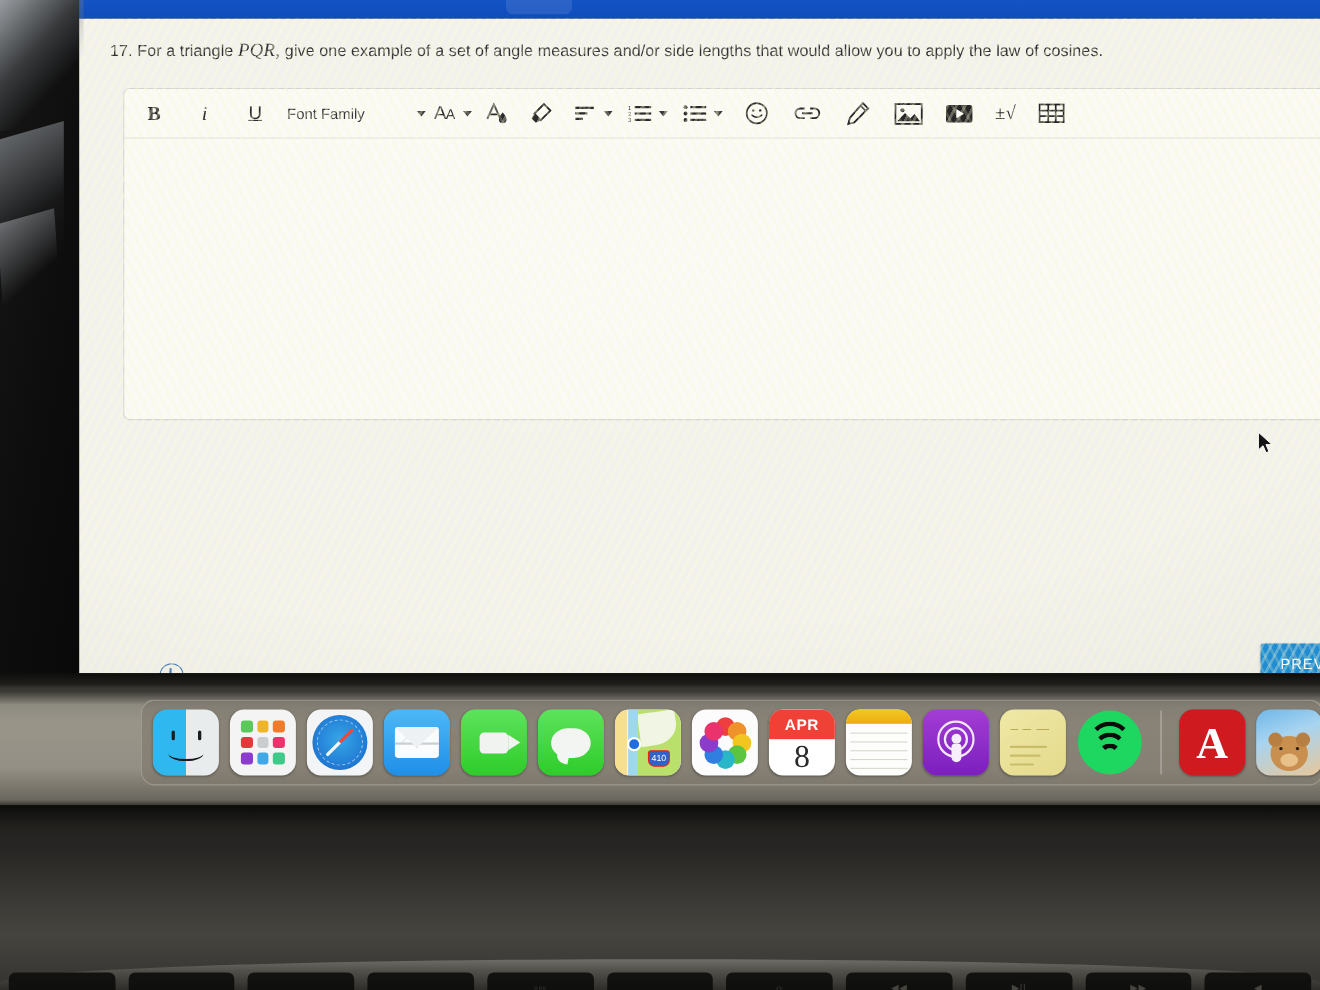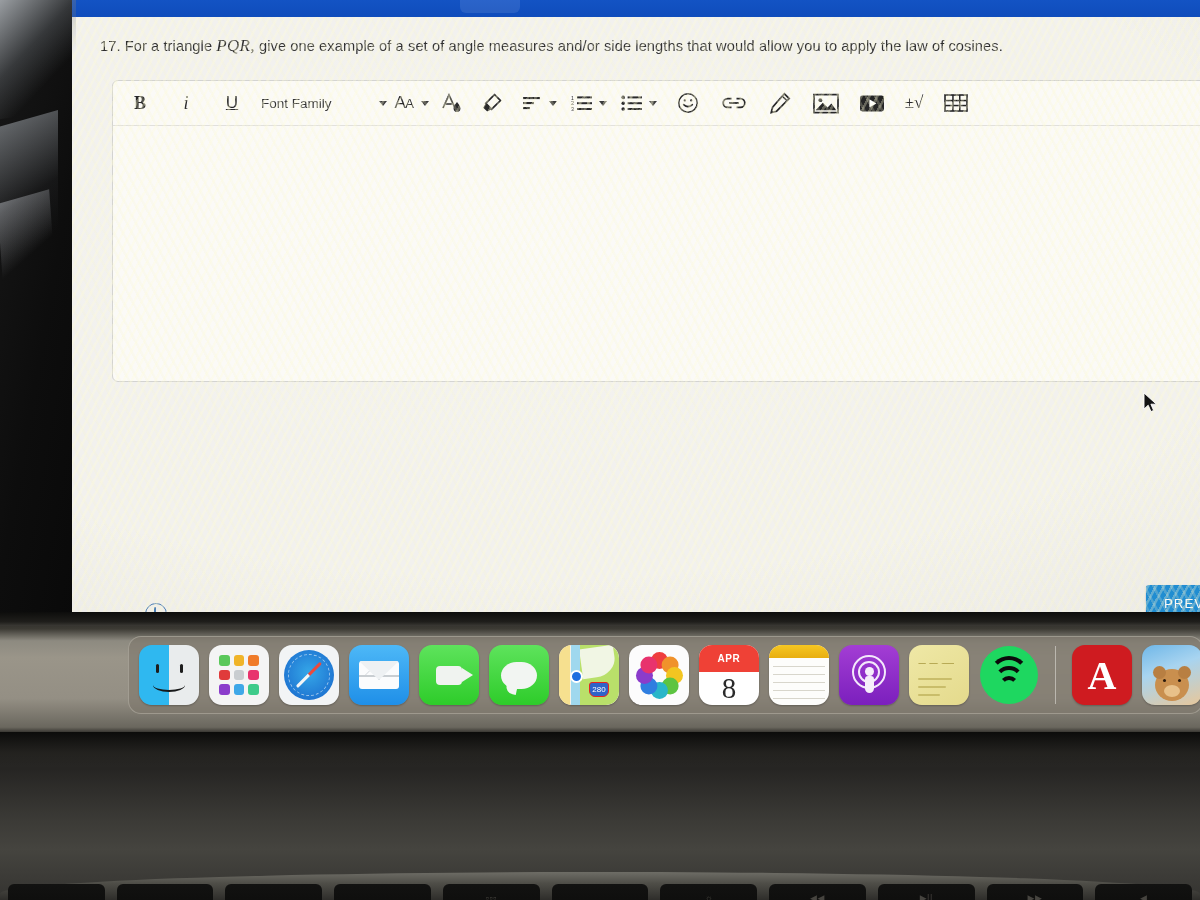--- a/index.html
+++ b/index.html
@@ -218,21 +218,21 @@
   .ic-maps .grn2 { position:absolute; right:4px; top:2px; width:34px; height:30px; background:#f1f6e4; border-radius: 0 0 60% 0; transform: rotate(-8deg);}
   .ic-maps .ybnd { position:absolute; left:0; top:0; width:11px; height:60px; background:#f6e08f;}
   .ic-maps .road { position:absolute; left:12px; top:0; width:9px; height:60px; background:#9fd8ee;}
   .ic-maps .pin { position:absolute; left:11px; top:25px; width:13px; height:13px; border-radius:50%; background:#1f6fe0; border:2.5px solid #fff;}
   .ic-maps .shield { position:absolute; left:30px; bottom:8px; width:20px; height:15px; background:#2f63c9; border-radius:3px 3px 6px 6px; color:#fff; font-size:8px; display:flex; align-items:center; justify-content:center; border:1.4px solid #e8241f;}
 
   .ic-photos { background:#fcfcfc; display:flex;align-items:center;justify-content:center;}
   .ic-photos .pet { position:absolute; width:17px; height:17px; border-radius:50%; left:21.5px; top:21.5px; }
 
   .ic-cal { background:#fff; display:flex;flex-direction:column;}
-  .ic-cal .hd { height:32px;background:#ef4136;color:#fff;font-size:10px;font-weight:700;display:flex;align-items:center;justify-content:center;letter-spacing:.6px;}
+  .ic-cal .hd { height:32px;background:#ef4136;color:#fff;font-size:14px;font-weight:700;display:flex;align-items:center;justify-content:center;letter-spacing:.6px;}
   .ic-cal .dy { flex:1;display:flex;align-items:center;justify-content:center;font-size:29px;color:#2b2b2b;font-family:"Liberation Serif",serif;}
 
   .ic-notes { background:#fdfdfb; }
   .ic-notes .top { position:absolute;left:0;top:0;width:60px;height:13px;background:linear-gradient(180deg,#f6c723,#e8ae10); }
   .ic-notes .ln { position:absolute;left:4px;width:52px;height:1px;background:#d8d6cc; }
 
   .ic-podcast { background:linear-gradient(180deg,#a33dd4 0%,#7b1fbd 100%); display:flex;align-items:center;justify-content:center;}
   .ic-podcast .r1{position:absolute;width:34px;height:34px;border-radius:50%;border:2.6px solid #f3e8fb;top:10px;left:13px;}
   .ic-podcast .r2{position:absolute;width:22px;height:22px;border-radius:50%;border:2.6px solid #f3e8fb;top:16px;left:19px;}
   .ic-podcast .hd{position:absolute;width:9px;height:9px;border-radius:50%;background:#f6eefb;top:22px;left:25.5px;}
@@ -493,21 +493,21 @@
       <div class="dock-icon ic-messages">
         <div class="bub"></div>
       </div>
 
       <div class="dock-icon ic-maps">
         <span class="grn"></span>
         <span class="grn2"></span>
         <span class="ybnd"></span>
         <span class="road"></span>
         <span class="pin"></span>
-        <span class="shield">280</span>
+        <span class="shield">410</span>
       </div>
 
       <div class="dock-icon ic-photos">
         <span class="pet" style="background:#ef3e3e;transform:translate(0,-15px);"></span>
         <span class="pet" style="background:#f0922b;transform:rotate(45deg) translate(0,-15px);"></span>
         <span class="pet" style="background:#f2c521;transform:rotate(90deg) translate(0,-15px);"></span>
         <span class="pet" style="background:#5dc441;transform:rotate(135deg) translate(0,-15px);"></span>
         <span class="pet" style="background:#29b6c9;transform:rotate(180deg) translate(0,-15px);"></span>
         <span class="pet" style="background:#2f7ee0;transform:rotate(225deg) translate(0,-15px);"></span>
         <span class="pet" style="background:#8b3ccb;transform:rotate(270deg) translate(0,-15px);"></span>

